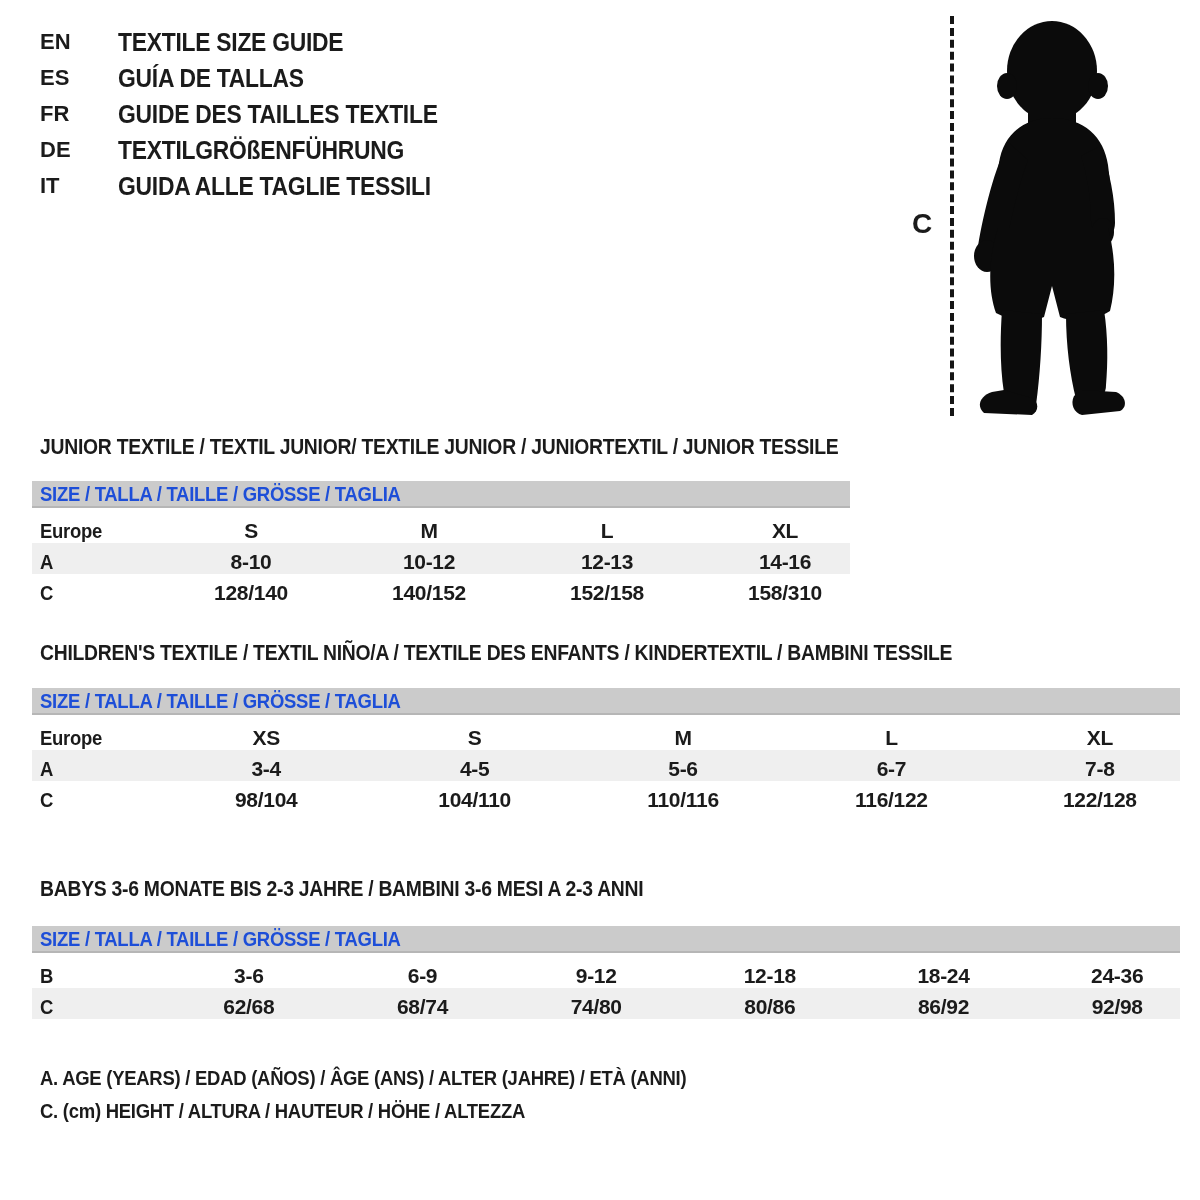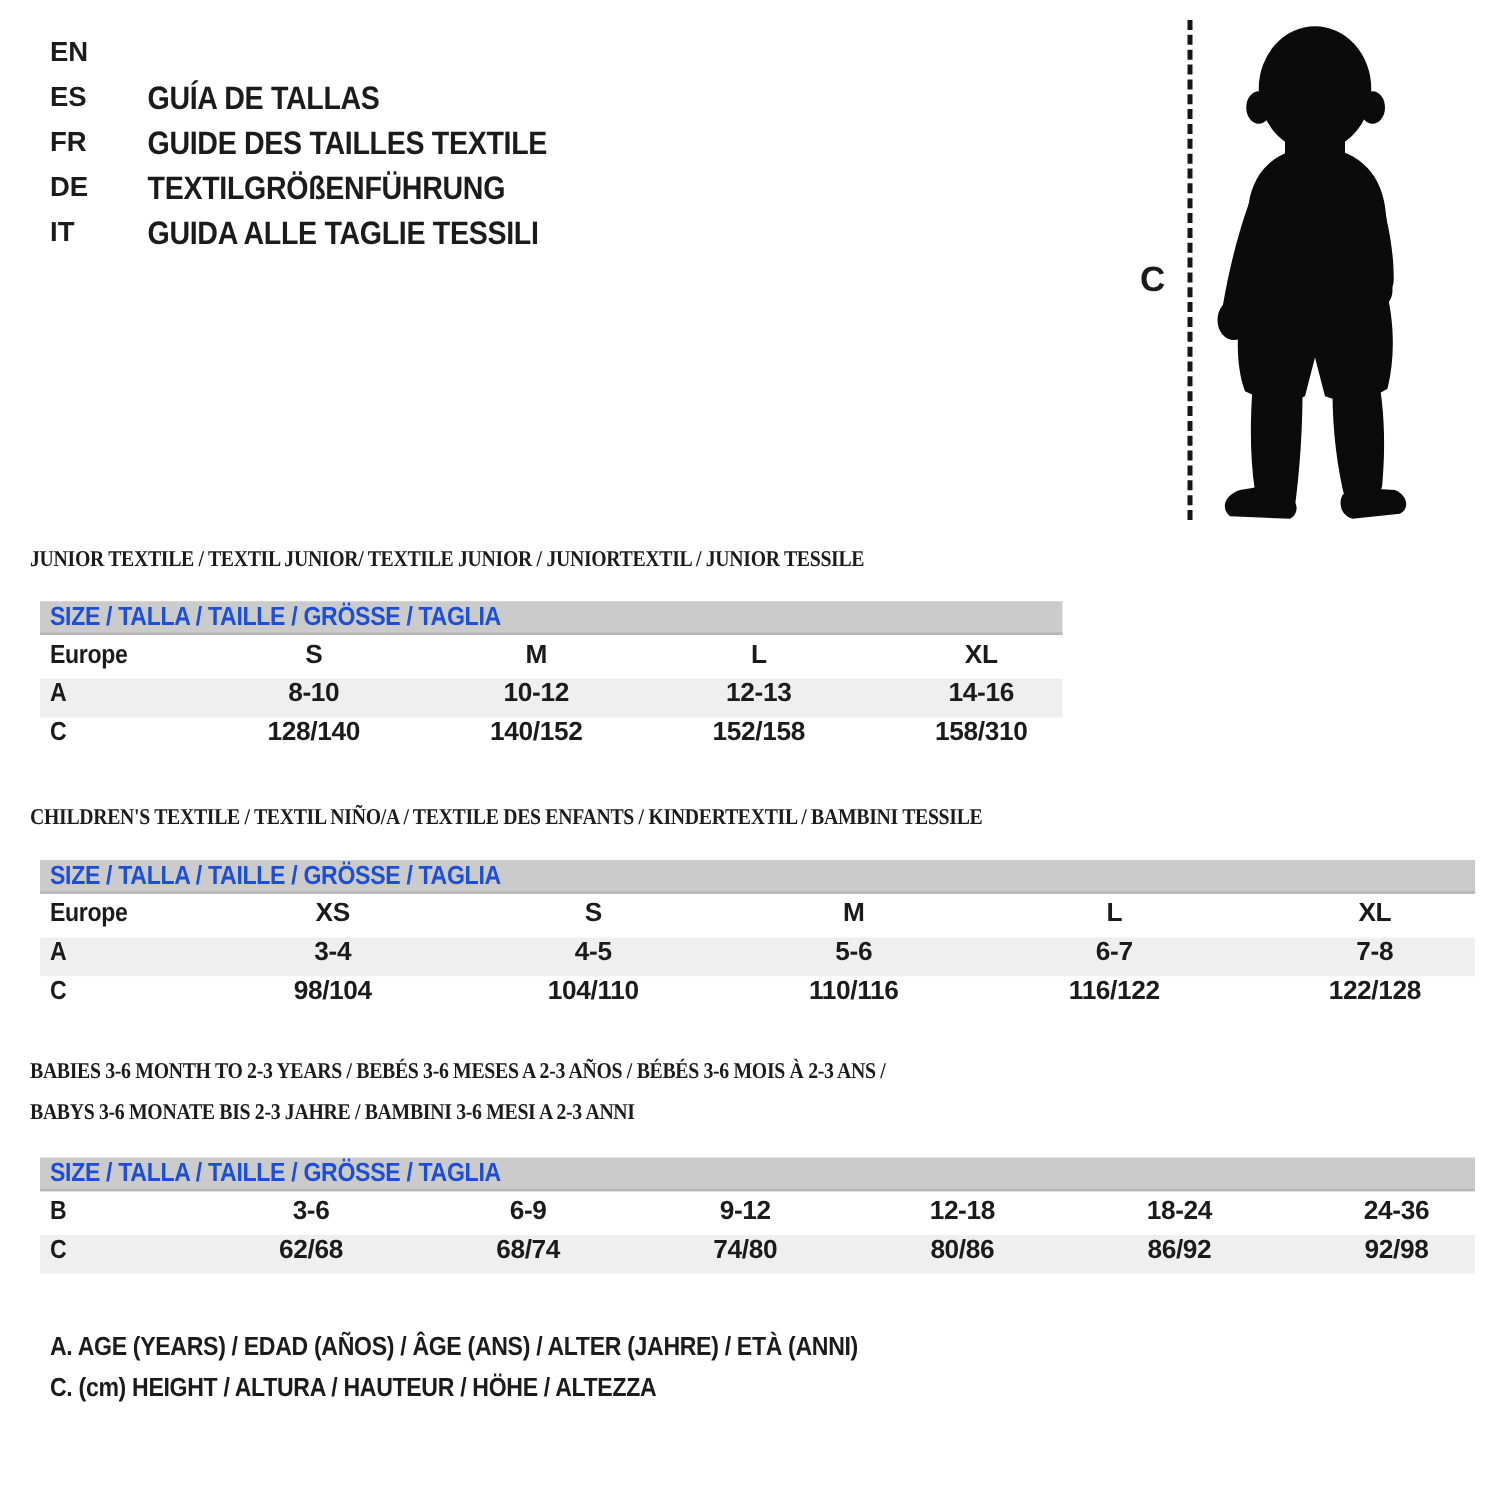--- a/index.html
+++ b/index.html
@@ -20,46 +20,47 @@
   .lang-row { display:flex; height:36px; align-items:center; }
   .lang-code { width:78px; font-size:22px; }
   .lang-title { font-size:26px; }
 
   
   .measure-line { position:absolute; left:950px; top:16px; height:400px; width:0; border-left:4px dashed #151515; }
   .measure-label { position:absolute; left:912px; top:208px; font-size:28px; }
   .baby { position:absolute; left:962px; top:14px; width:180px; height:404px; }
 
   
-  .sec-heading { position:absolute; left:24px; font-size:18px; height:26px; line-height:26px;font-family:Liberation Serif, serif; }
+  .sec-heading { position:absolute; left:40px; font-size:22px; height:26px; line-height:26px; }
 
   
   .sizetable { position:absolute; left:32px; }
   .bar {
     height:27px; background:#cbcbcb; border-bottom:2px solid #b6b6b6;
     margin-bottom:4px; display:flex; align-items:center; padding-left:8px;
     font-size:21px; color:#1d4ed8;
   }
-  .trow { display:flex; height:31px; align-items:flex-start; font-size:21px;gap:48px; }
+  .trow { display:flex; height:31px; align-items:flex-end; font-size:21px;gap:48px; }
   .trow.shade { background:#efefef; }
   .tlabel { width:106px; padding-left:8px; }
   .tval { flex:1; text-align:center; letter-spacing:-0.3px; }
 
   
   .legend { position:absolute; left:40px; top:1066px; }
   .legend-line { height:33px; display:flex; align-items:flex-start; font-size:21px; }
 </style>
 </head>
 <body>
 
 <div class="canvas">
 
   <div class="lang-block">
     <div class="lang-row">
       <span class="lang-code">EN</span>
+      <span class="lang-title"><span class="cx">TEXTILE SIZE GUIDE</span></span>
     </div>
     <div class="lang-row">
       <span class="lang-code">ES</span>
       <span class="lang-title"><span class="cx">GUÍA DE TALLAS</span></span>
     </div>
     <div class="lang-row">
       <span class="lang-code">FR</span>
       <span class="lang-title"><span class="cx">GUIDE DES TAILLES TEXTILE</span></span>
     </div>
     <div class="lang-row">
@@ -149,23 +150,20 @@
     <div class="trow">
       <span class="tlabel"><span class="cx">C</span></span>
       <span class="tval">98/104</span>
       <span class="tval">104/110</span>
       <span class="tval">110/116</span>
       <span class="tval">116/122</span>
       <span class="tval">122/128</span>
     </div>
   </div>
 
-  <div class="sec-heading" style="top:843px">
-    <span class="cx">BABIES 3-6 MONTH TO 2-3 YEARS / BEBÉS 3-6 MESES A 2-3 AÑOS / BÉBÉS 3-6 MOIS À 2-3 ANS /</span>
-  </div>
   <div class="sec-heading" style="top:876px">
     <span class="cx">BABYS 3-6 MONATE BIS 2-3 JAHRE / BAMBINI 3-6 MESI A 2-3 ANNI</span>
   </div>
   <div class="sizetable" style="top:926px; width:1148px">
     <div class="bar">
       <span class="cx">SIZE / TALLA / TAILLE / GRÖSSE / TAGLIA</span>
     </div>
     <div class="trow">
       <span class="tlabel"><span class="cx">B</span></span>
       <span class="tval">3-6</span>

